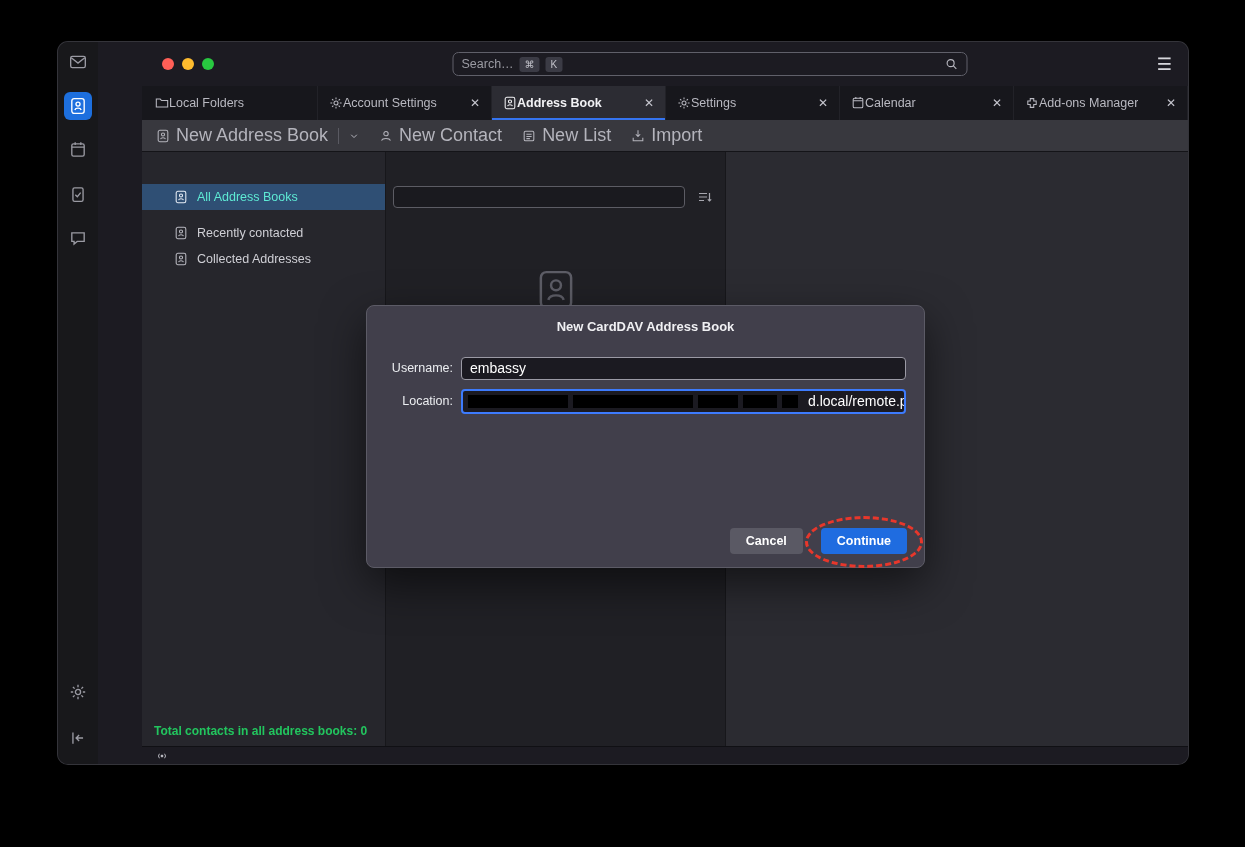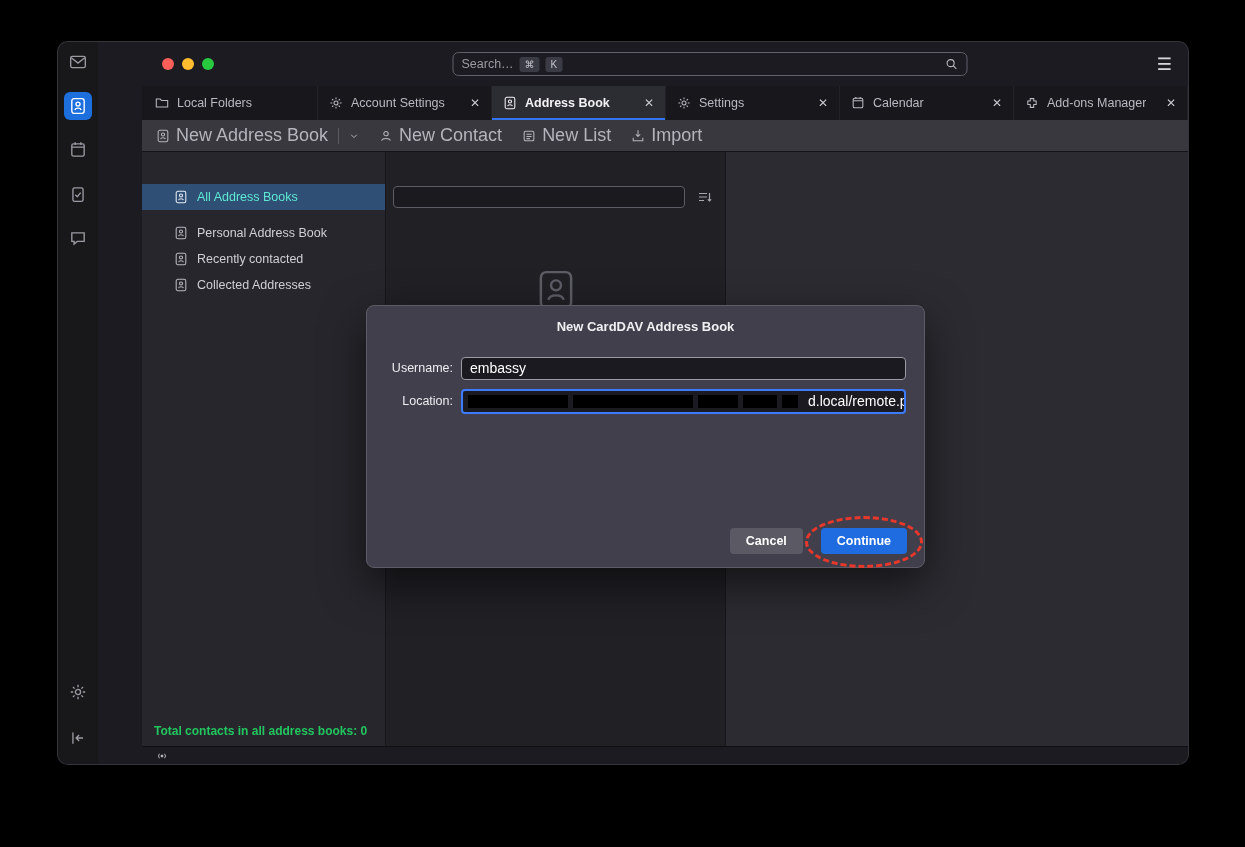--- a/index.html
+++ b/index.html
@@ -31,21 +31,21 @@
   .tl.red { background:#ff5f57; } .tl.yellow { background:#febc2e; } .tl.green { background:#28c840; }
   .searchbox { position:absolute; left:50%; transform:translateX(calc(-50% + 45px)); width:515px; height:24px;
                border:1px solid #60606a; border-radius:6px; background:#1c1b22; display:flex; align-items:center;
                padding:0 8px; gap:6px; color:#9b9ba3; font-size:12.5px; }
   .kbd { background:#3b3b45; border-radius:3px; padding:1px 5px; font-size:10px; color:#c2c2ca; line-height:1.3; }
   .searchbox .mag { margin-left:auto; color:#b6b6be; }
   .hamburger { margin-left:auto; color:#d6d6dc; font-size:17px; cursor:default; }
 
   
   .tabbar { height:34px; background:#17171c; display:flex; align-items:stretch; padding-left:2px; }
-  .tab { width:179px; display:flex; align-items:center; gap:8px; padding:0 11px; color:#b9b9c1;
+  .tab { width:179px; display:flex; align-items:center; padding:0 11px; color:#b9b9c1;
          font-size:12.5px; position:relative; border-right:1px solid #222228; white-space:nowrap; overflow:hidden; }
   .tab .tab-label { overflow:hidden; text-overflow:ellipsis; }
   .tab.active { background:#2c2c33; color:#f2f2f5; font-weight:bold; }
   .tab.active::after { content:""; position:absolute; left:0; right:0; bottom:0; height:2px; background:#3574f0; }
   .tab .close { margin-left:auto; color:#c6c6ce; font-size:12px; font-weight:normal; }
   .tab .ticon { color:inherit; flex:0 0 auto; }
 
   
   .toolbar { height:32px; background:#38383e; border-bottom:1px solid #141418; display:flex; align-items:center;
              padding:0 14px; gap:20px; color:#b4b4bc; font-size:18px; }
@@ -303,30 +303,20 @@
         <div class="abook-panel">
           <div class="ab-item selected first">
             <span class="icon">
               <svg width="14" height="14" viewBox="0 0 16 16" fill="none" stroke="currentColor" stroke-width="1.2">
                   <rect x="2.5" y="1.5" width="11" height="13" rx="2"></rect>
                   <circle cx="8" cy="6.3" r="1.8"></circle>
                   <path d="M5.2 11.6c.6-2.2 5-2.2 5.6 0"></path>
                 </svg>
             </span>
             <span>All Address Books</span>
-          </div>
-          <div class="ab-item">
-            <span class="icon">
-              <svg width="14" height="14" viewBox="0 0 16 16" fill="none" stroke="currentColor" stroke-width="1.2">
-                  <rect x="2.5" y="1.5" width="11" height="13" rx="2"></rect>
-                  <circle cx="8" cy="6.3" r="1.8"></circle>
-                  <path d="M5.2 11.6c.6-2.2 5-2.2 5.6 0"></path>
-                </svg>
-            </span>
-            <span>Personal Address Book</span>
           </div>
           <div class="ab-item">
             <span class="icon">
               <svg width="14" height="14" viewBox="0 0 16 16" fill="none" stroke="currentColor" stroke-width="1.2">
                   <rect x="2.5" y="1.5" width="11" height="13" rx="2"></rect>
                   <circle cx="8" cy="6.3" r="1.8"></circle>
                   <path d="M5.2 11.6c.6-2.2 5-2.2 5.6 0"></path>
                 </svg>
             </span>
             <span>Recently contacted</span>

